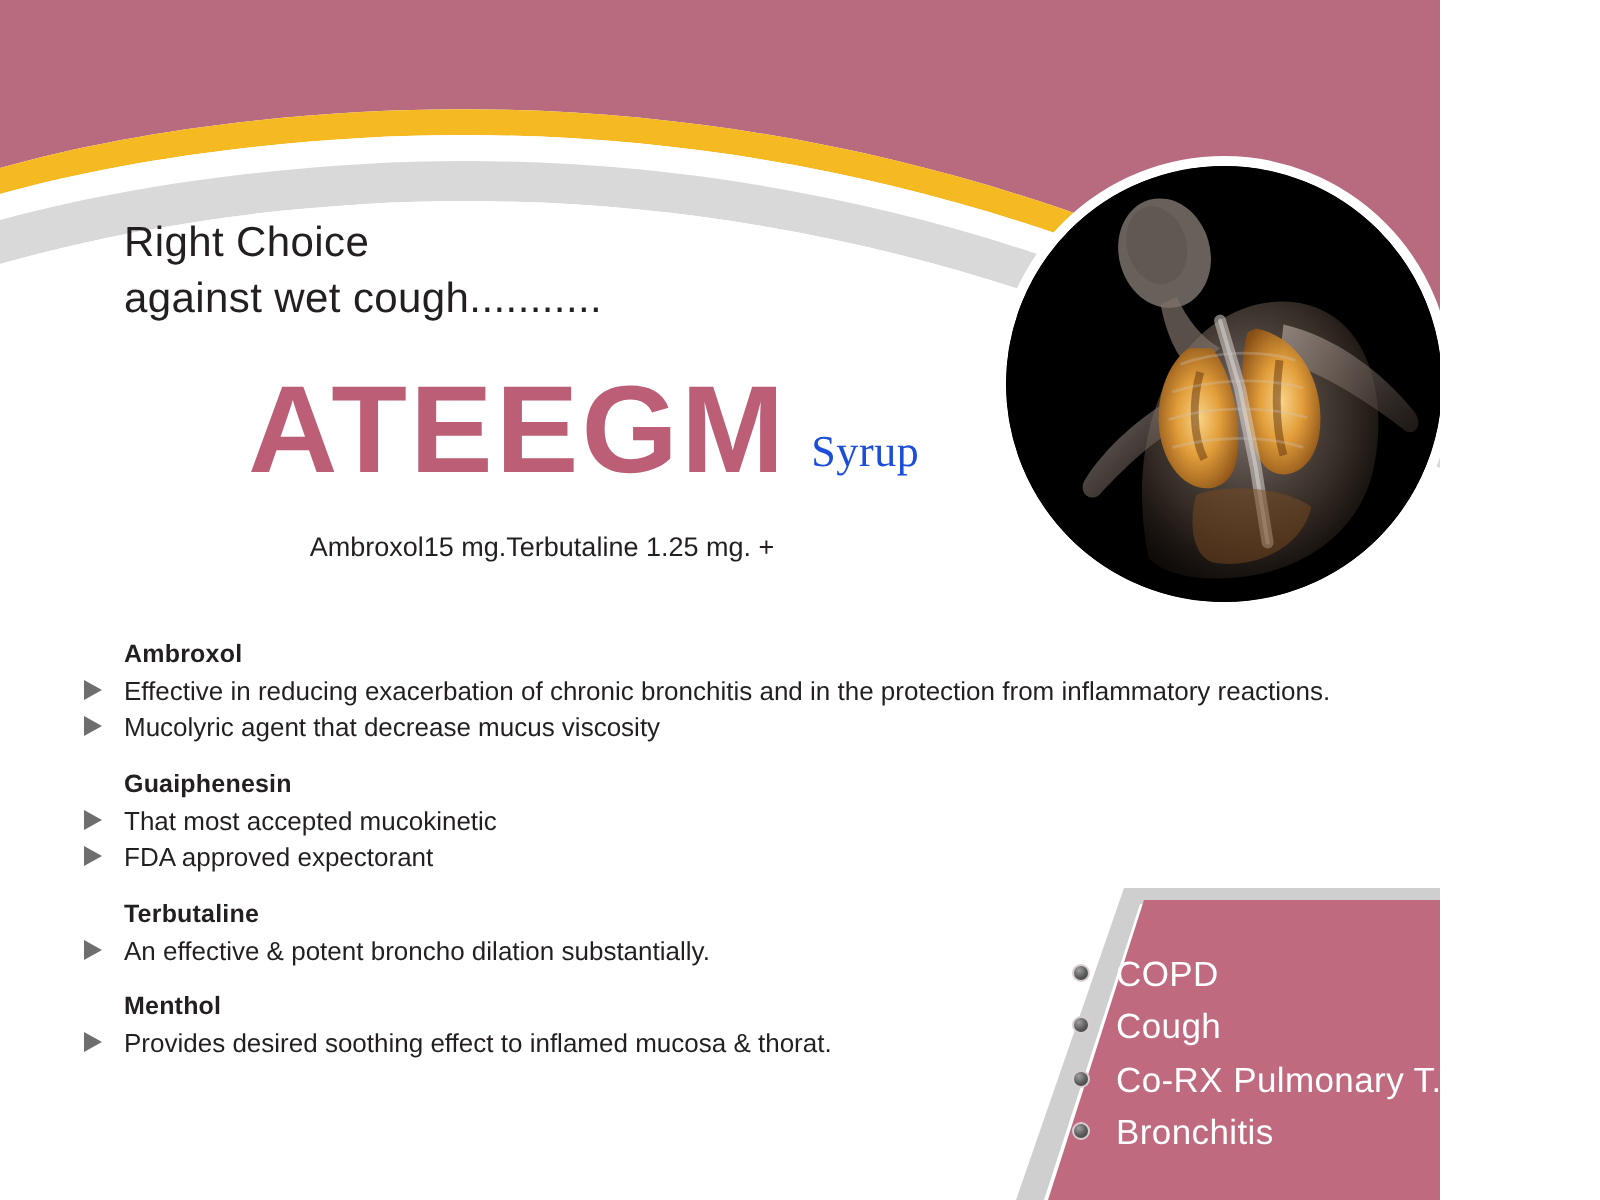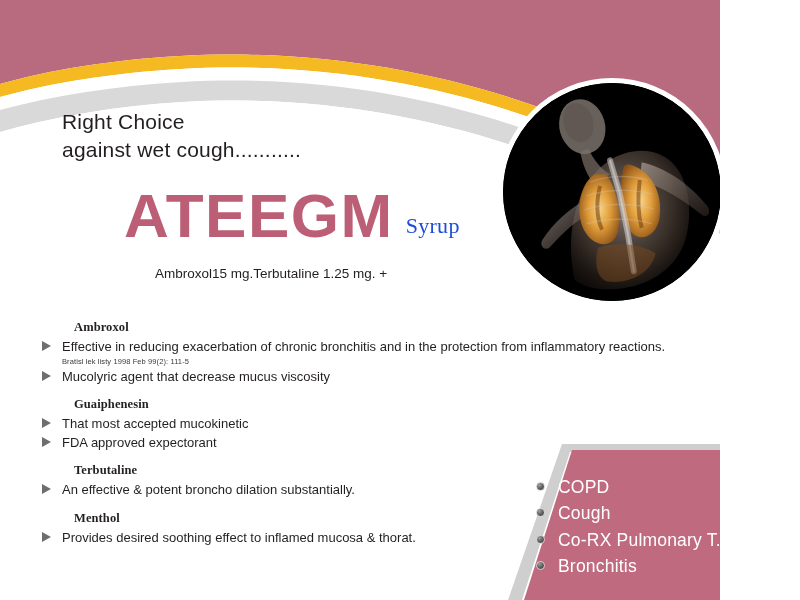--- a/index.html
+++ b/index.html
@@ -86,24 +86,23 @@
   .ingredients {
     position:absolute; left:40px; top:320px;
     z-index:4;
     width:650px;
   }
   .ing-block { margin-bottom:11px; }
   .ing-title {
     font-weight:bold;
     font-size:12.5px;
     color:#231f20;
-    margin-left:34px;
+    margin-left:22px;
     margin-bottom:3px;
     letter-spacing:.1px;
-    font-family:Liberation Serif, serif;
   }
   .ing-point {
     position:relative;
     padding-left:22px;
     font-size:13px;
     color:#231f20;
     line-height:1.42;
     white-space:nowrap;
   }
   .ing-point .arrow {
@@ -279,21 +278,20 @@
   </div>
 
   <div class="composition">
     <div>Ambroxol15 mg.Terbutaline 1.25 mg. +</div>
   </div>
 
   <div class="ingredients" id="ingredients">
       <div class="ing-block">
         <div class="ing-title">Ambroxol</div>
         <div class="ing-point"><span class="arrow"></span><span>Effective in reducing exacerbation of chronic bronchitis and in the protection from inflammatory reactions.</span></div>
-        <div class="ing-cite">Bratisl lek listy 1998 Feb 99(2): 111-5</div>
         <div class="ing-point"><span class="arrow"></span><span>Mucolyric agent that decrease mucus viscosity</span></div>
       </div>
       <div class="ing-block">
         <div class="ing-title">Guaiphenesin</div>
         <div class="ing-point"><span class="arrow"></span><span>That most accepted mucokinetic</span></div>
         <div class="ing-point"><span class="arrow"></span><span>FDA approved expectorant</span></div>
       </div>
       <div class="ing-block">
         <div class="ing-title">Terbutaline</div>
         <div class="ing-point"><span class="arrow"></span><span>An effective &amp; potent broncho dilation substantially.</span></div>

